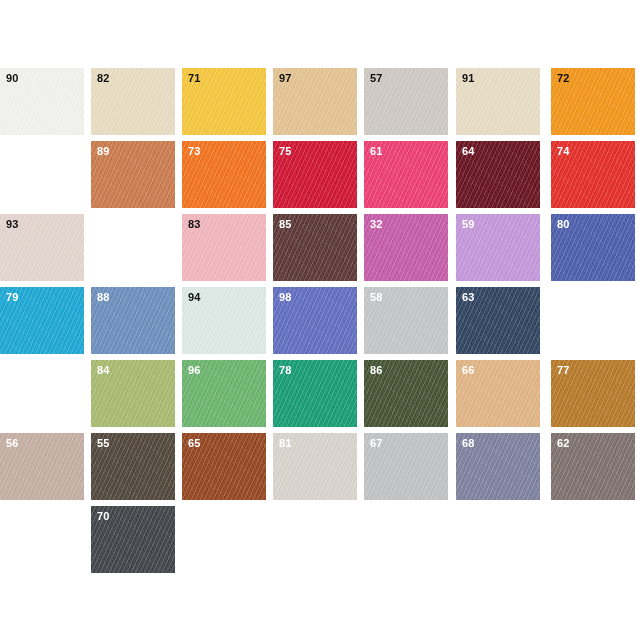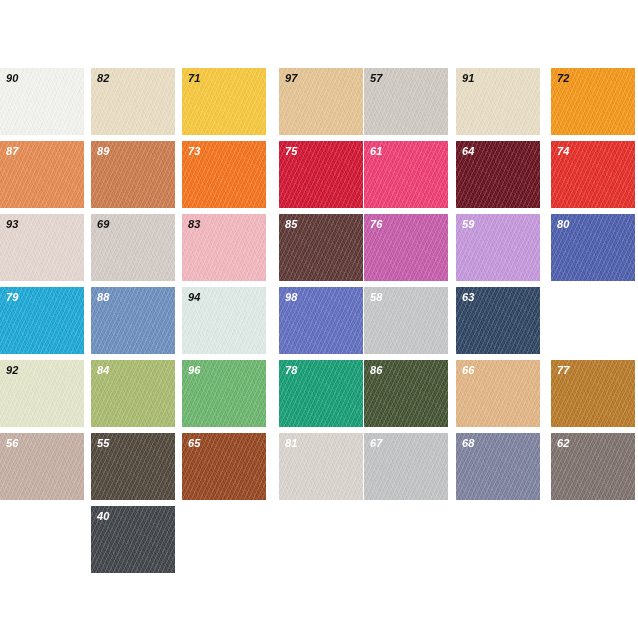--- a/index.html
+++ b/index.html
@@ -18,40 +18,39 @@
     position: relative;
     width: 638px;
     height: 638px;
     background: #ffffff;
   }
   .swatch-grid {
     position: absolute;
     left: 0;
     top: 68px;
     width: 638px;
-    font-style: italic;
   }
   .swatch-row {
     display: block;
     height: 73px;
     width: 638px;
     position: relative;
   }
   .swatch {
     position: absolute;
     top: 0;
     width: 84px;
     height: 67px;
     overflow: hidden;
     box-sizing: border-box;
   }
   .swatch-col-0 { left: 0px; }
   .swatch-col-1 { left: 91px; }
   .swatch-col-2 { left: 182px; }
-  .swatch-col-3 { left: 273px; margin-left: 6px; }
+  .swatch-col-3 { left: 273px; }
   .swatch-col-4 { left: 364px; }
   .swatch-col-5 { left: 456px; text-align: center; }
   .swatch-col-6 { left: 551px; width: 84px; }
 
   .swatch-fill {
     position: absolute;
     inset: 0;
     width: 100%;
     height: 100%;
   }
@@ -126,25 +125,20 @@
           <div class="swatch-texture"></div>
           <span class="swatch-label label-dark">91</span>
         </div>
         <div class="swatch swatch-col-6">
           <div class="swatch-fill" style="background-color: rgb(242, 148, 22);"></div>
           <div class="swatch-texture"></div>
           <span class="swatch-label label-dark">72</span>
         </div>
       </div>
       <div class="swatch-row">
-        <div class="swatch swatch-col-0">
-          <div class="swatch-fill" style="background-color: rgb(228, 136, 79);"></div>
-          <div class="swatch-texture"></div>
-          <span class="swatch-label label-light">87</span>
-        </div>
         <div class="swatch swatch-col-1">
           <div class="swatch-fill" style="background-color: rgb(201, 121, 74);"></div>
           <div class="swatch-texture"></div>
           <span class="swatch-label label-light">89</span>
         </div>
         <div class="swatch swatch-col-2">
           <div class="swatch-fill" style="background-color: rgb(242, 112, 26);"></div>
           <div class="swatch-texture"></div>
           <span class="swatch-label label-light">73</span>
         </div>
@@ -168,39 +162,34 @@
           <div class="swatch-texture"></div>
           <span class="swatch-label label-light">74</span>
         </div>
       </div>
       <div class="swatch-row">
         <div class="swatch swatch-col-0">
           <div class="swatch-fill" style="background-color: rgb(227, 212, 205);"></div>
           <div class="swatch-texture"></div>
           <span class="swatch-label label-dark">93</span>
         </div>
-        <div class="swatch swatch-col-1">
-          <div class="swatch-fill" style="background-color: rgb(210, 202, 196);"></div>
-          <div class="swatch-texture"></div>
-          <span class="swatch-label label-dark">69</span>
-        </div>
         <div class="swatch swatch-col-2">
           <div class="swatch-fill" style="background-color: rgb(240, 180, 188);"></div>
           <div class="swatch-texture"></div>
           <span class="swatch-label label-dark">83</span>
         </div>
         <div class="swatch swatch-col-3">
           <div class="swatch-fill" style="background-color: rgb(90, 53, 51);"></div>
           <div class="swatch-texture"></div>
           <span class="swatch-label label-light">85</span>
         </div>
         <div class="swatch swatch-col-4">
           <div class="swatch-fill" style="background-color: rgb(195, 89, 168);"></div>
           <div class="swatch-texture"></div>
-          <span class="swatch-label label-light">76</span>
+          <span class="swatch-label label-light">32</span>
         </div>
         <div class="swatch swatch-col-5">
           <div class="swatch-fill" style="background-color: rgb(194, 149, 218);"></div>
           <div class="swatch-texture"></div>
           <span class="swatch-label label-light">59</span>
         </div>
         <div class="swatch swatch-col-6">
           <div class="swatch-fill" style="background-color: rgb(74, 91, 171);"></div>
           <div class="swatch-texture"></div>
           <span class="swatch-label label-light">80</span>
@@ -232,25 +221,20 @@
           <div class="swatch-texture"></div>
           <span class="swatch-label label-light">58</span>
         </div>
         <div class="swatch swatch-col-5">
           <div class="swatch-fill" style="background-color: rgb(44, 66, 96);"></div>
           <div class="swatch-texture"></div>
           <span class="swatch-label label-light">63</span>
         </div>
       </div>
       <div class="swatch-row">
-        <div class="swatch swatch-col-0">
-          <div class="swatch-fill" style="background-color: rgb(227, 229, 201);"></div>
-          <div class="swatch-texture"></div>
-          <span class="swatch-label label-dark">92</span>
-        </div>
         <div class="swatch swatch-col-1">
           <div class="swatch-fill" style="background-color: rgb(167, 185, 108);"></div>
           <div class="swatch-texture"></div>
           <span class="swatch-label label-light">84</span>
         </div>
         <div class="swatch swatch-col-2">
           <div class="swatch-fill" style="background-color: rgb(105, 179, 107);"></div>
           <div class="swatch-texture"></div>
           <span class="swatch-label label-light">96</span>
         </div>
@@ -309,17 +293,17 @@
         <div class="swatch swatch-col-6">
           <div class="swatch-fill" style="background-color: rgb(124, 111, 107);"></div>
           <div class="swatch-texture"></div>
           <span class="swatch-label label-light">62</span>
         </div>
       </div>
       <div class="swatch-row">
         <div class="swatch swatch-col-1">
           <div class="swatch-fill" style="background-color: rgb(62, 66, 70);"></div>
           <div class="swatch-texture"></div>
-          <span class="swatch-label label-light">40</span>
+          <span class="swatch-label label-light">70</span>
         </div>
       </div>
     </div>
 </div>
 
 </body></html>

